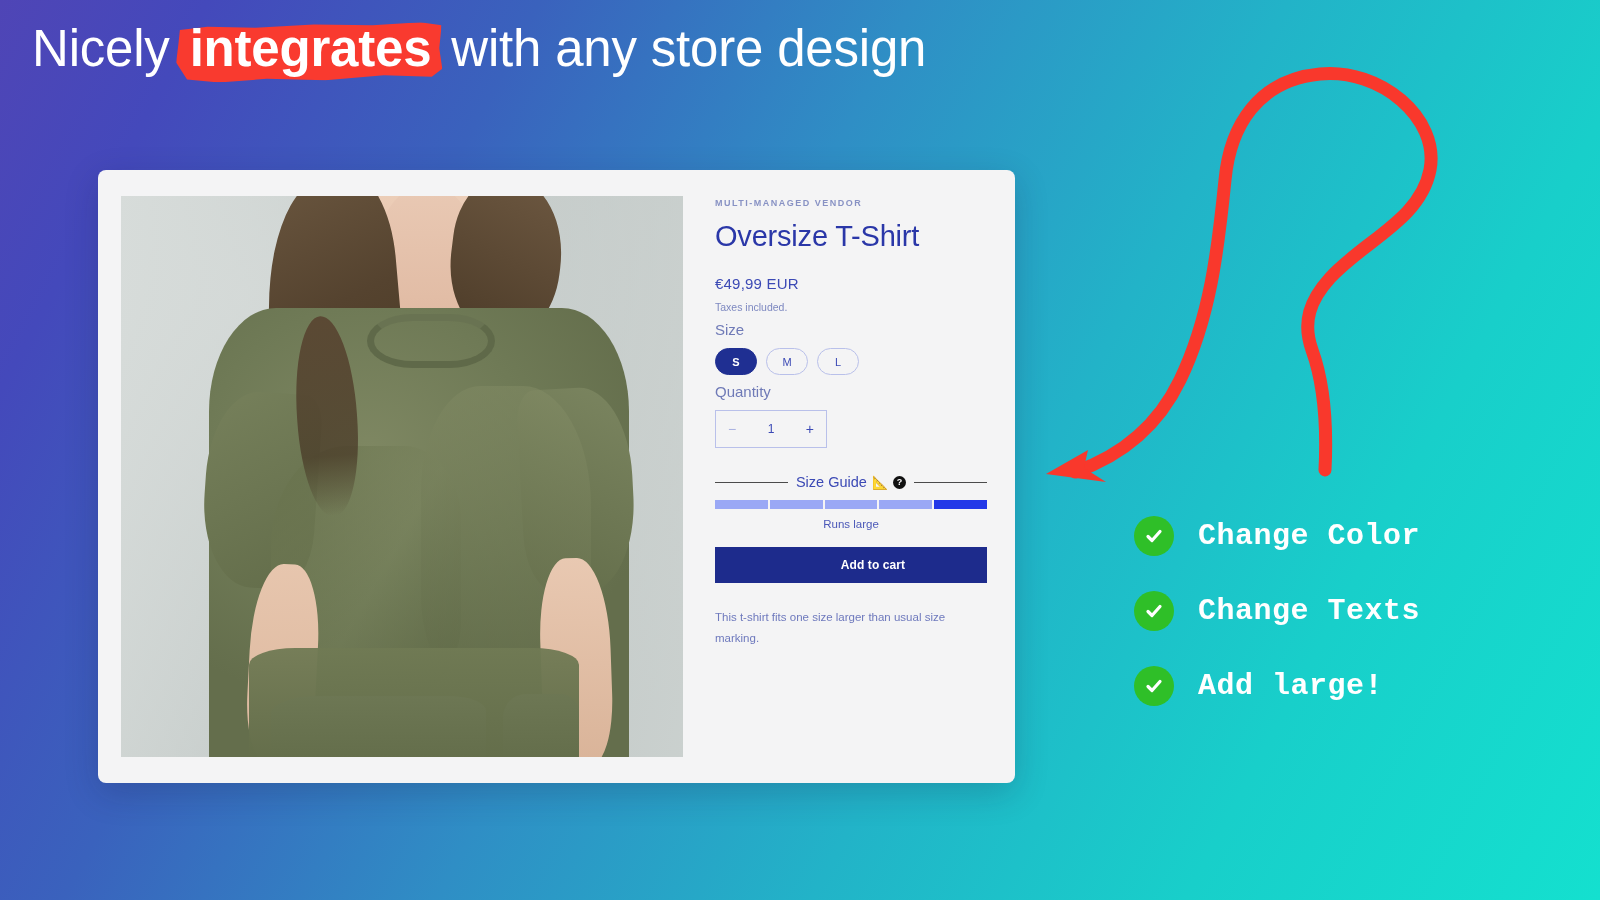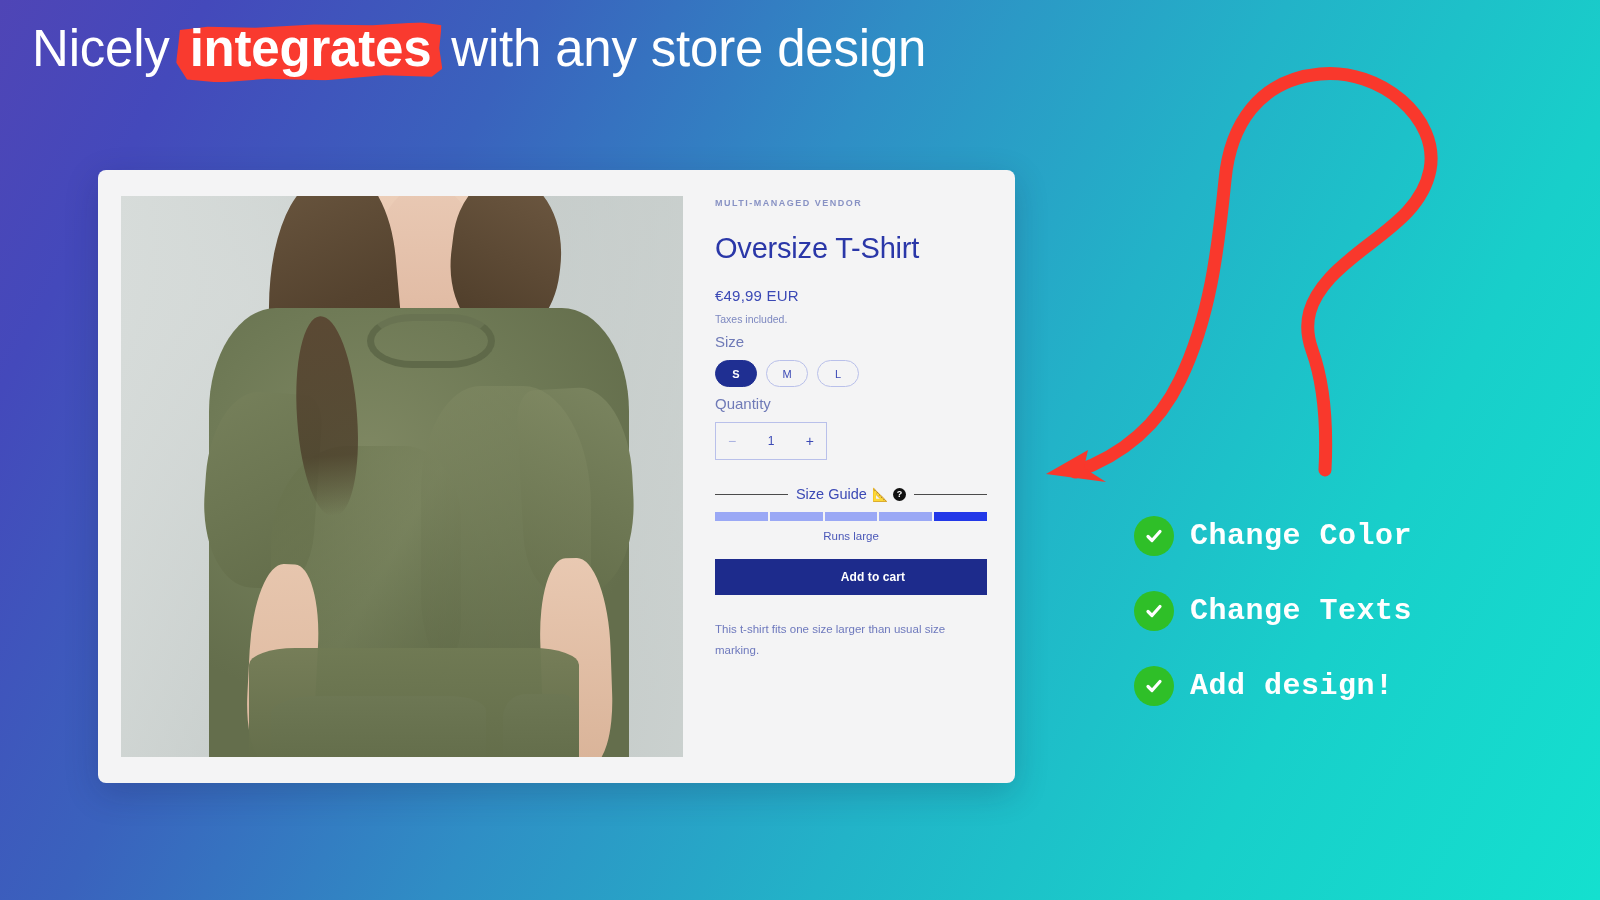--- a/index.html
+++ b/index.html
@@ -156,21 +156,21 @@
 
   
   #product-info {
     position:absolute; left:617px; top:22px; width:280px; height:570px;
   }
   .vendor {
     font-size:9px; letter-spacing:1.5px; color:#8892c4;
     font-weight:600; margin-top:6px;
   }
   .title {
-    font-size:29px; color:#2a37a8; margin-top:24px; font-weight:400;
+    font-size:29px; color:#2a37a8; margin-top:12px; font-weight:400;
     letter-spacing:-0.2px;
   }
   .price { font-size:15px; color:#3b49b5; margin-top:22px; letter-spacing:.2px; }
   .taxes { font-size:10.5px; color:#7d88c0; margin-top:9px; }
   .field-label { font-size:15px; color:#6f7ab7; margin-top:8px; }
 
   .size-row { display:flex; gap:9px; margin-top:10px; }
   .size-pill {
     width:42px; height:27px; border-radius:14px;
     display:flex; align-items:center; justify-content:center;
@@ -219,21 +219,21 @@
   }
   .descr {
     margin-top:24px; width:262px; font-size:11.5px; line-height:1.85; color:#6e79bd;
   }
 
   
   #arrow { position:absolute; left:1020px; top:50px; width:440px; height:450px; }
 
   
   #checklist { position:absolute; left:1134px; top:498px; width:400px; }
-  .check-item { display:flex; align-items:center; gap:16px; height:75px; }
+  .check-item { display:flex; align-items:center; gap:24px; height:75px; }
   .check-circle {
     width:40px; height:40px; border-radius:50%; background:#2fbf28; flex:none;
     display:flex; align-items:center; justify-content:center;
   }
   .check-label {
     font-family:"Liberation Mono", monospace;
     font-size:30px; color:#ffffff; font-weight:bold; letter-spacing:0.5px;
     white-space:nowrap;
   }
 </style>
@@ -341,15 +341,15 @@
         </svg>
     </span>
     <span class="check-label">Change Texts</span>
   </div>
   <div class="check-item">
     <span class="check-circle">
       <svg width="22" height="22" viewBox="0 0 22 22">
           <path d="M5 11.5 L9 15.5 L17 6.5" fill="none" stroke="#ffffff" stroke-width="3.2" stroke-linecap="round" stroke-linejoin="round"></path>
         </svg>
     </span>
-    <span class="check-label">Add design!</span>
+    <span class="check-label">Add large!</span>
   </div>
 </div>
 
 </body></html>

